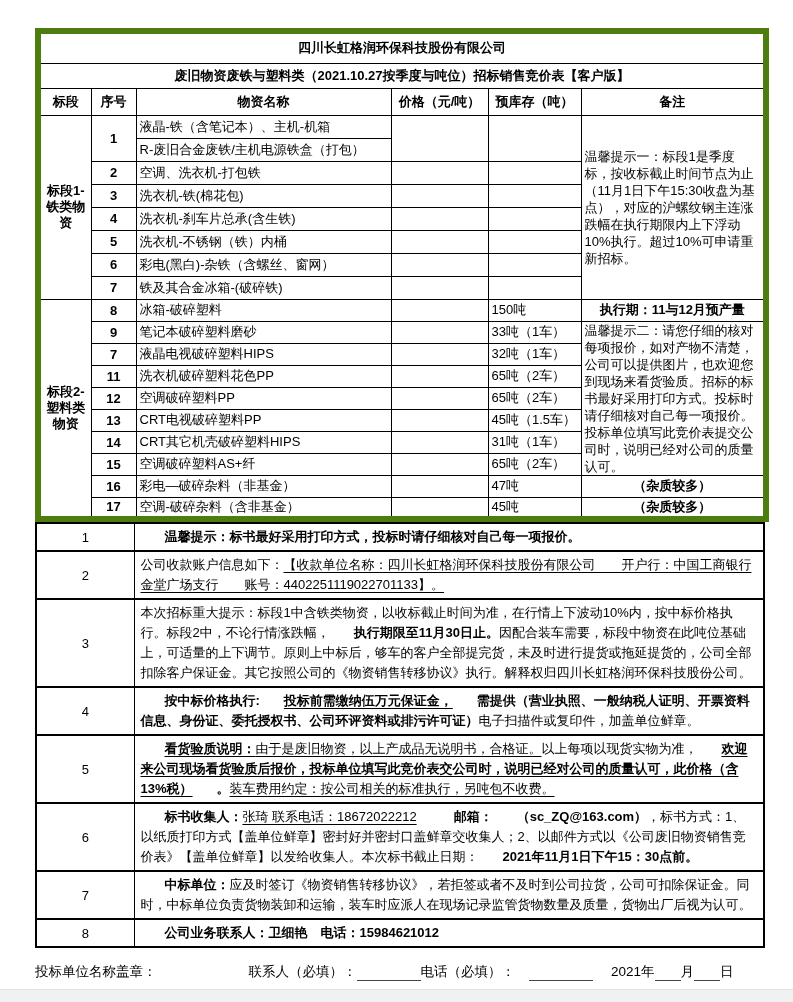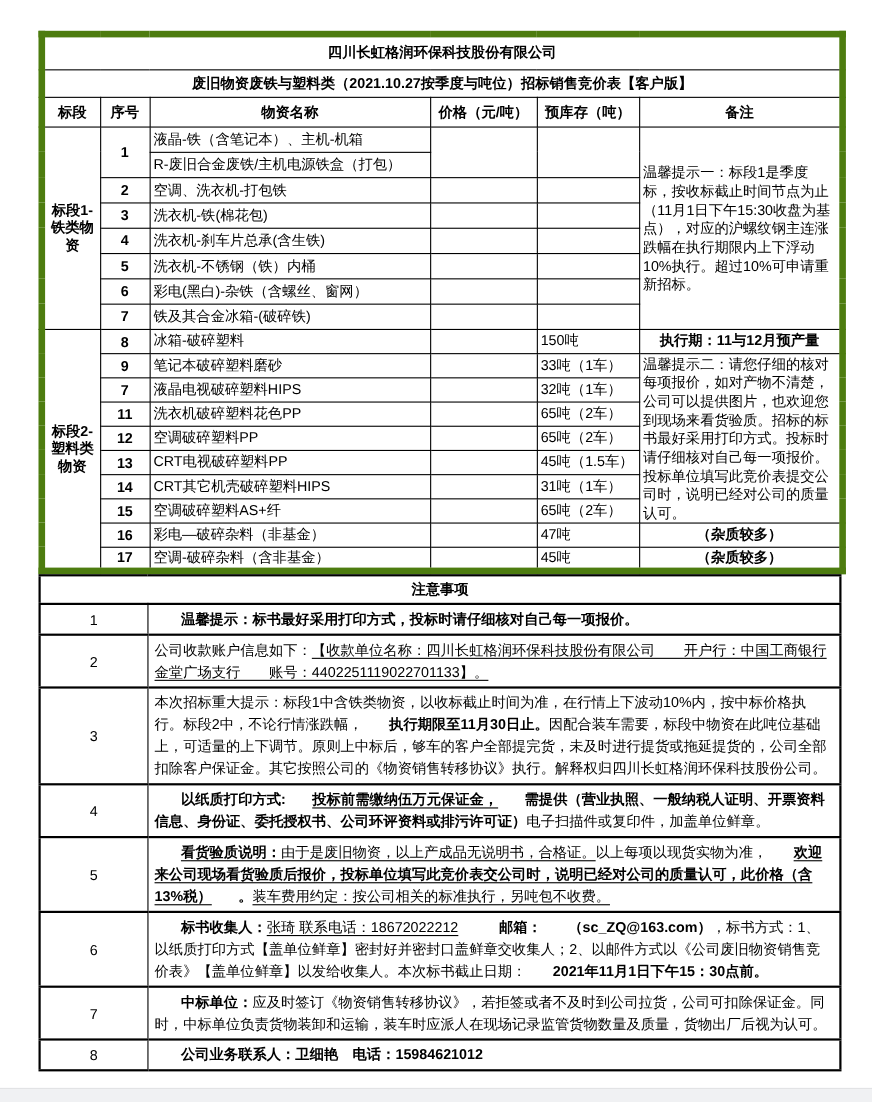--- a/index.html
+++ b/index.html
@@ -202,44 +202,41 @@
     </tbody>
   </table>
 
   <table class="notes-table">
     <colgroup>
       <col style="width:98px">
         <col style="width:630px">
     </colgroup>
     <tbody>
       <tr>
-        <td class="notes-title-cell" colspan="2">注意事项</td>
-      </tr>
-      <tr>
         <td class="note-num">1</td>
         <td class="note-text">
           <span class="b">温馨提示：标书最好采用打印方式，投标时请仔细核对自己每一项报价。</span>
         </td>
       </tr>
       <tr>
         <td class="note-num">2</td>
         <td class="note-text">
           <span>公司收款账户信息如下：</span><span class="u">【收款单位名称：四川长虹格润环保科技股份有限公司　　开户行：中国工商银行金堂广场支行　　账号：4402251119022701133】。</span>
         </td>
       </tr>
       <tr>
         <td class="note-num">3</td>
         <td class="note-text">
           <span>本次招标重大提示：标段1中含铁类物资，以收标截止时间为准，在行情上下波动10%内，按中标价格执行。标段2中，不论行情涨跌幅，</span><span class="b">执行期限至11月30日止。</span><span>因配合装车需要，标段中物资在此吨位基础上，可适量的上下调节。原则上中标后，够车的客户全部提完货，未及时进行提货或拖延提货的，公司全部扣除客户保证金。其它按照公司的《物资销售转移协议》执行。解释权归四川长虹格润环保科技股份公司。</span>
         </td>
       </tr>
       <tr>
         <td class="note-num">4</td>
         <td class="note-text">
-          <span class="b">以纸质打印方式:</span><span class="b u">投标前需缴纳伍万元保证金，</span><span class="b">需提供（营业执照、一般纳税人证明、开票资料信息、身份证、委托授权书、公司环评资料或排污许可证）</span><span>电子扫描件或复印件，加盖单位鲜章。</span>
+          <span class="b">按中标价格执行:</span><span class="b u">投标前需缴纳伍万元保证金，</span><span class="b">需提供（营业执照、一般纳税人证明、开票资料信息、身份证、委托授权书、公司环评资料或排污许可证）</span><span>电子扫描件或复印件，加盖单位鲜章。</span>
         </td>
       </tr>
       <tr>
         <td class="note-num">5</td>
         <td class="note-text">
           <span class="b u">看货验质说明：</span><span class="u">由于是废旧物资，以上产成品无说明书，合格证。</span><span>以上每项以现货实物为准，</span><span class="b u">欢迎来公司现场看货验质后报价，投标单位填写此竞价表交公司时，说明已经对公司的质量认可，此价格（含13%税）</span><span class="b">。</span><span class="u">装车费用约定：按公司相关的标准执行，另吨包不收费。</span>
         </td>
       </tr>
       <tr>
         <td class="note-num">6</td>

